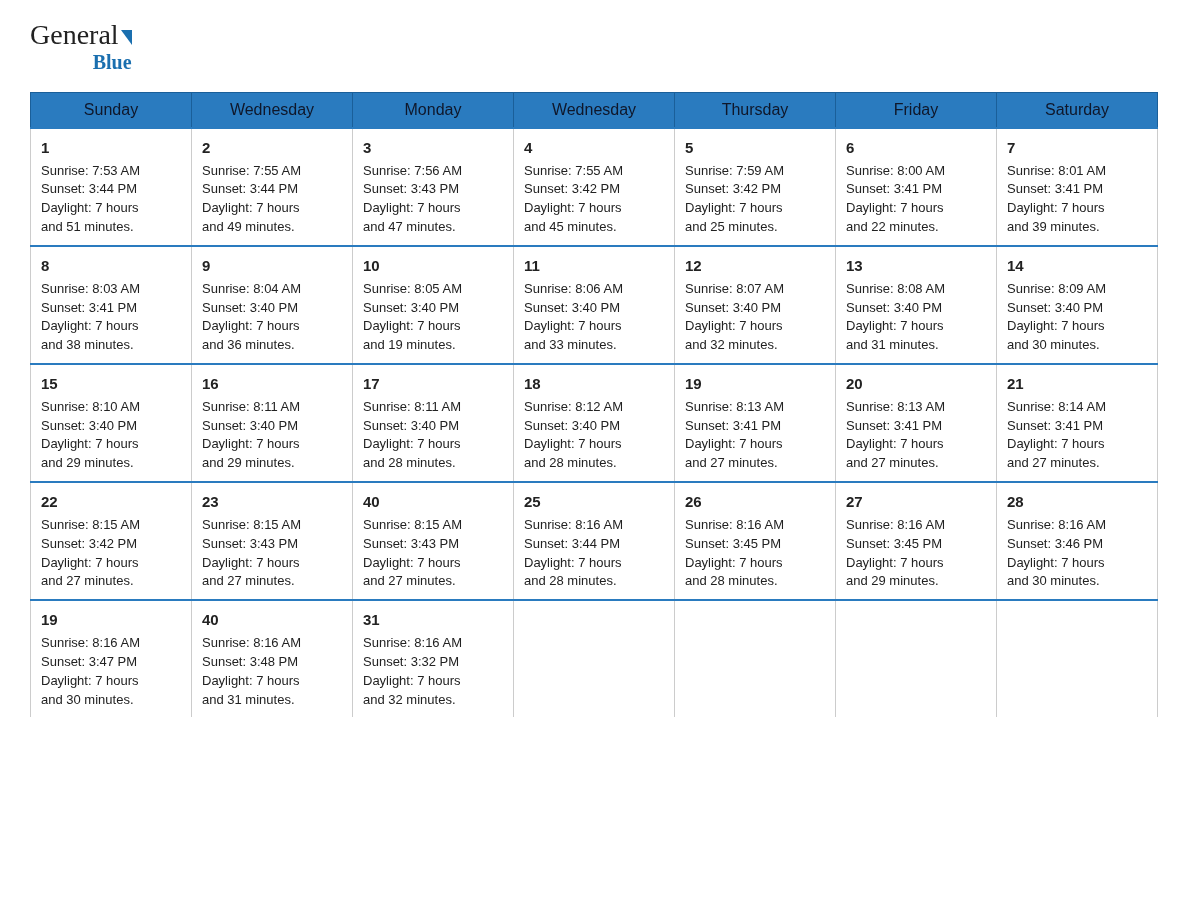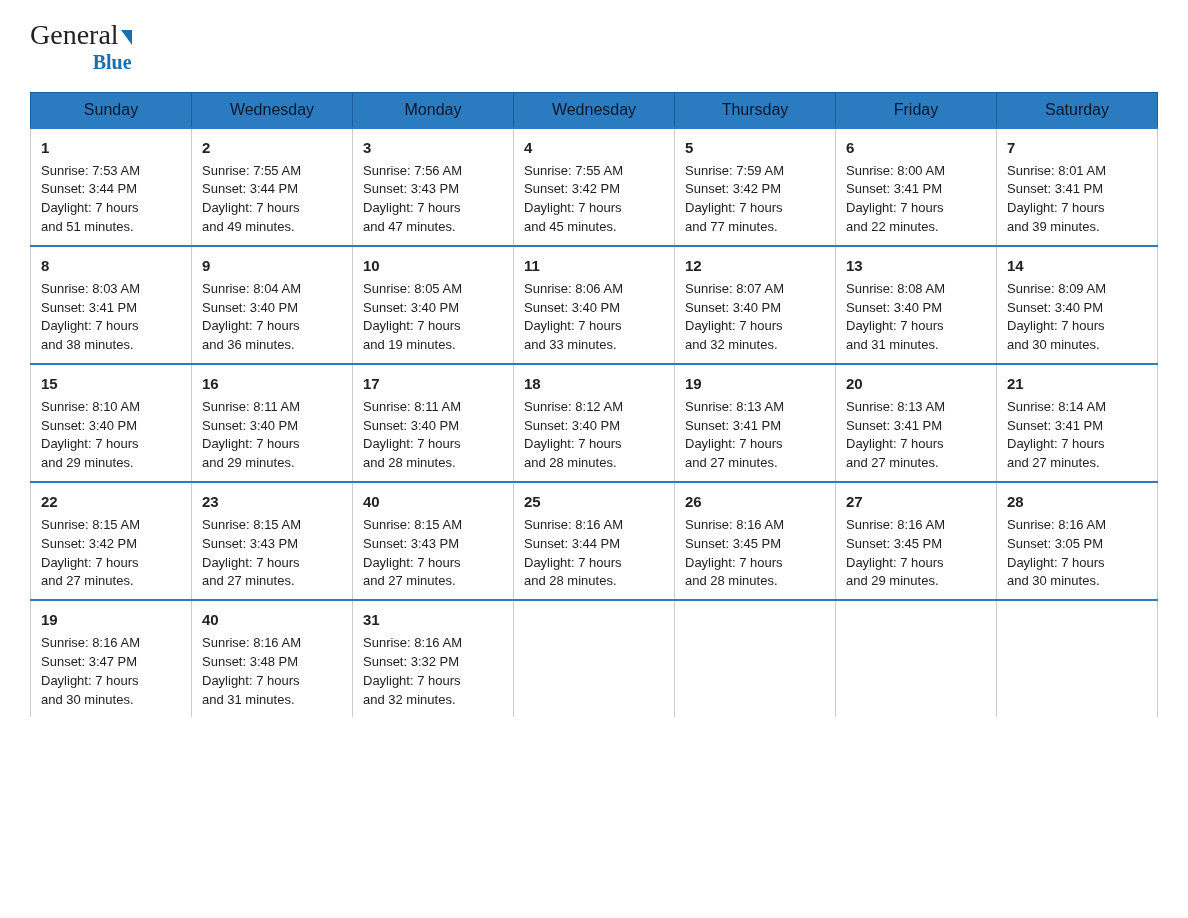--- a/index.html
+++ b/index.html
@@ -133,21 +133,21 @@
         <div class="day-info">Sunrise: 7:55 AM</div>
         <div class="day-info">Sunset: 3:42 PM</div>
         <div class="day-info">Daylight: 7 hours</div>
         <div class="day-info">and 45 minutes.</div>
         </td>
         <td>
           <div class="day-num">5</div>
         <div class="day-info">Sunrise: 7:59 AM</div>
         <div class="day-info">Sunset: 3:42 PM</div>
         <div class="day-info">Daylight: 7 hours</div>
-        <div class="day-info">and 77 minutes.</div>
+        <div class="day-info">and 25 minutes.</div>
         </td>
         <td>
           <div class="day-num">6</div>
         <div class="day-info">Sunrise: 8:00 AM</div>
         <div class="day-info">Sunset: 3:41 PM</div>
         <div class="day-info">Daylight: 7 hours</div>
         <div class="day-info">and 22 minutes.</div>
         </td>
         <td>
           <div class="day-num">7</div>
@@ -298,21 +298,21 @@
         <td>
           <div class="day-num">27</div>
         <div class="day-info">Sunrise: 8:16 AM</div>
         <div class="day-info">Sunset: 3:45 PM</div>
         <div class="day-info">Daylight: 7 hours</div>
         <div class="day-info">and 29 minutes.</div>
         </td>
         <td>
           <div class="day-num">28</div>
         <div class="day-info">Sunrise: 8:16 AM</div>
-        <div class="day-info">Sunset: 3:05 PM</div>
+        <div class="day-info">Sunset: 3:46 PM</div>
         <div class="day-info">Daylight: 7 hours</div>
         <div class="day-info">and 30 minutes.</div>
         </td>
       </tr>
       <tr class="week-row">
         <td>
           <div class="day-num">19</div>
         <div class="day-info">Sunrise: 8:16 AM</div>
         <div class="day-info">Sunset: 3:47 PM</div>
         <div class="day-info">Daylight: 7 hours</div>

